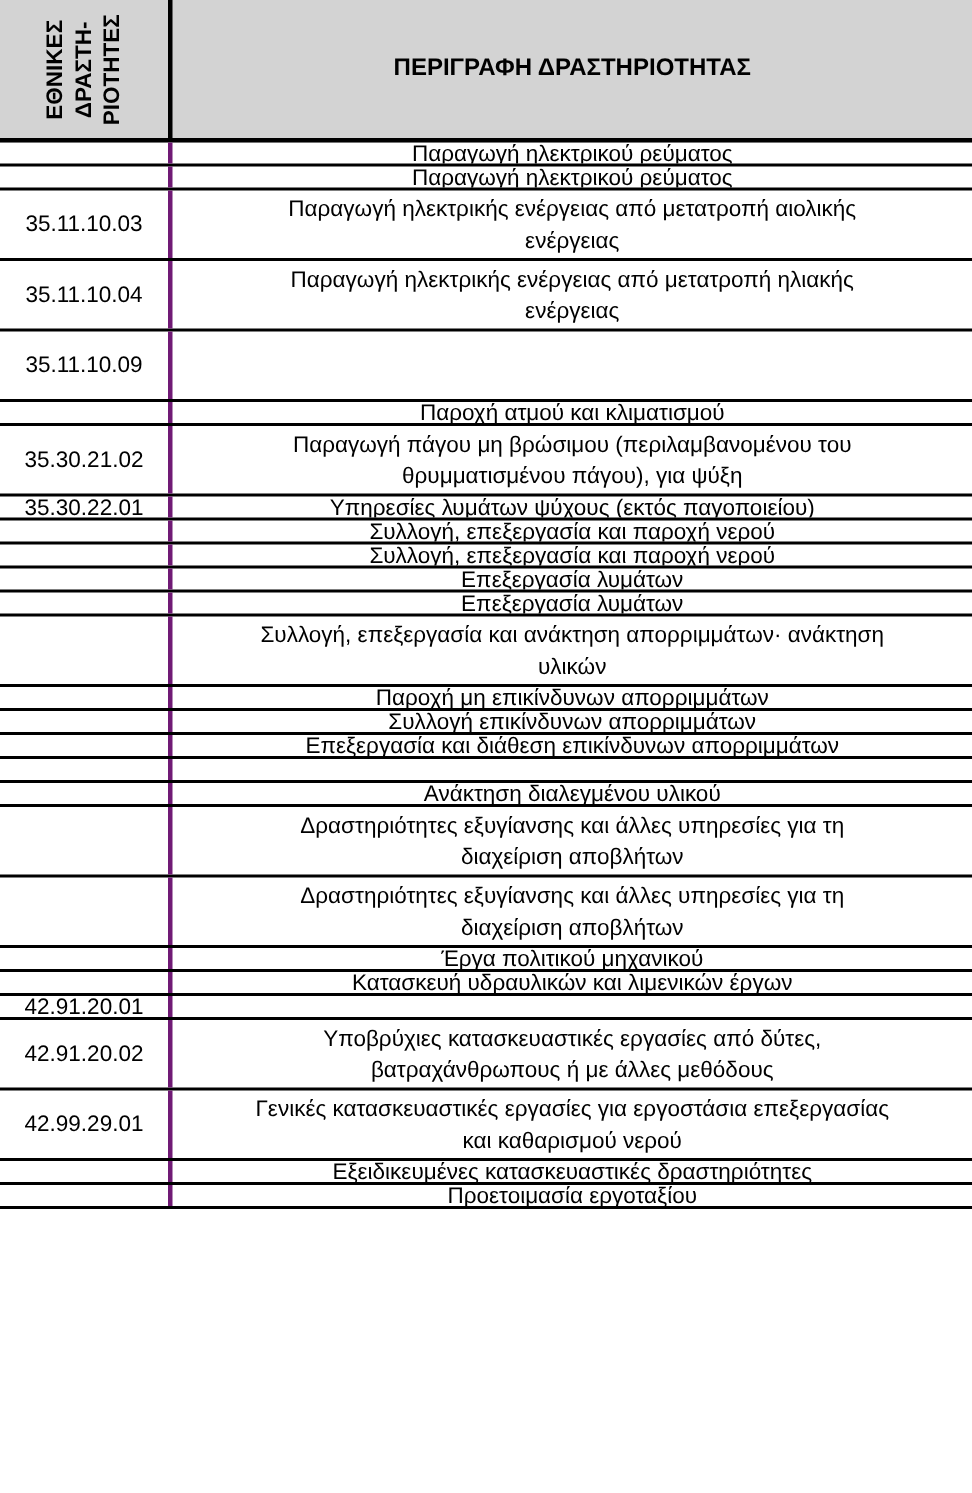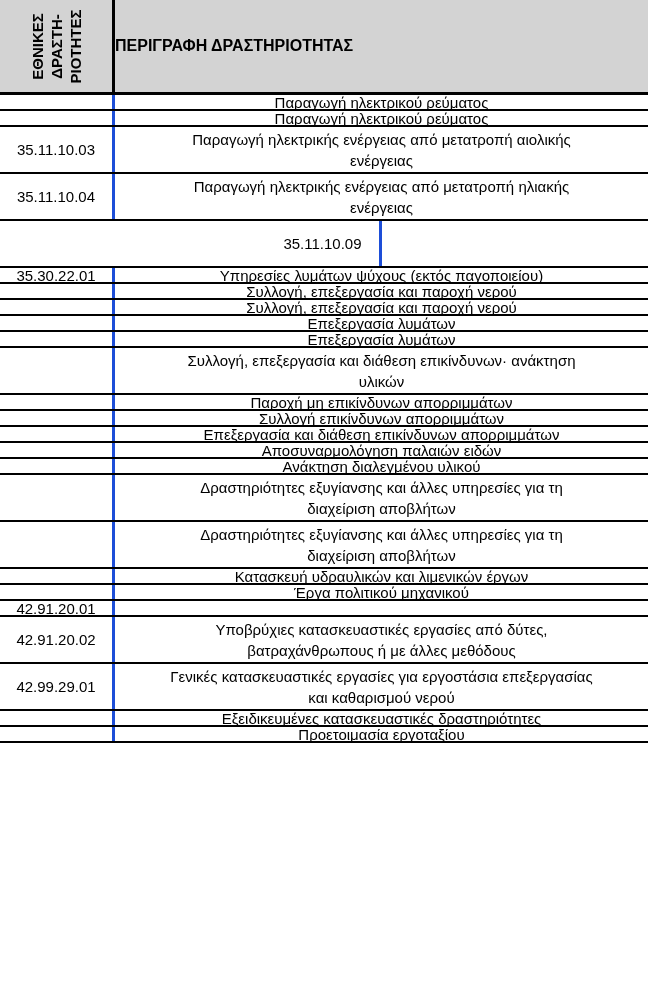--- a/index.html
+++ b/index.html
@@ -13,41 +13,41 @@
     display: flex; height: 95px; box-sizing: border-box;
     border-bottom: 3px solid #000;
   }
   .th-code {
     flex: 0 0 115px; width: 115px; box-sizing: border-box;
     border-right: 3px solid #000;
     display: flex; align-items: center; justify-content: center;
   }
   .th-desc {
     flex: 1 1 auto;
-    display: flex; align-items: center; 
+    display: flex; align-items: center; justify-content: center;
     text-align: center;
   }
   .rot-label {
     transform: rotate(-90deg);
     font-weight: bold; font-size: 15px; line-height: 19px;
     white-space: pre-line; text-align: center;
   }
   .desc-header-label { font-weight: bold; font-size: 16px; }
   .tbody { display: block; }
   .row {
     display: flex; box-sizing: border-box;
     border-bottom: 2px solid #000;
     align-items: stretch;
   }
   .row.single { height: 16px; }
   .row.double { height: 47px; }
-  .row.tall   { height: 47px; justify-content: center; }
+  .row.tall   { height: 47px; }
   .cell-code {
     flex: 0 0 115px; width: 115px; box-sizing: border-box;
-    border-right: 3px solid #1d4ed8;
+    border-right: 3px solid #701a75;
     display: flex; align-items: center; justify-content: center;
     font-size: 15px;
   }
   .cell-desc {
     flex: 1 1 auto; box-sizing: border-box;
     display: flex; align-items: center; justify-content: center;
     text-align: center; font-size: 15px; line-height: 21px;
     white-space: pre-line; padding: 0 2px; overflow: hidden;
   }
 </style>
@@ -85,22 +85,31 @@
   <div class="row double">
     <div class="cell-code">35.11.10.04</div>
     <div class="cell-desc">Παραγωγή ηλεκτρικής ενέργειας από μετατροπή ηλιακής
 ενέργειας</div>
   </div>
 
   <div class="row tall">
     <div class="cell-code">35.11.10.09</div>
   </div>
 
-
-
+  <div class="row single">
+    <div class="cell-code"></div>
+    <div class="cell-desc">Παροχή ατμού και κλιματισμού</div>
+  </div>
+
+
+  <div class="row double">
+    <div class="cell-code">35.30.21.02</div>
+    <div class="cell-desc">Παραγωγή πάγου μη βρώσιμου (περιλαμβανομένου του
+θρυμματισμένου πάγου), για ψύξη</div>
+  </div>
 
   <div class="row single">
     <div class="cell-code">35.30.22.01</div>
     <div class="cell-desc">Υπηρεσίες λυμάτων ψύχους (εκτός παγοποιείου)</div>
   </div>
 
   <div class="row single">
     <div class="cell-code"></div>
     <div class="cell-desc">Συλλογή, επεξεργασία και παροχή νερού</div>
   </div>
@@ -115,21 +124,21 @@
     <div class="cell-desc">Επεξεργασία λυμάτων</div>
   </div>
 
   <div class="row single">
     <div class="cell-code"></div>
     <div class="cell-desc">Επεξεργασία λυμάτων</div>
   </div>
 
   <div class="row double">
     <div class="cell-code"></div>
-    <div class="cell-desc">Συλλογή, επεξεργασία και διάθεση επικίνδυνων· ανάκτηση
+    <div class="cell-desc">Συλλογή, επεξεργασία και ανάκτηση απορριμμάτων· ανάκτηση
 υλικών</div>
   </div>
 
   <div class="row single">
     <div class="cell-code"></div>
     <div class="cell-desc">Παροχή μη επικίνδυνων απορριμμάτων</div>
   </div>
 
   <div class="row single">
     <div class="cell-code"></div>
@@ -137,21 +146,20 @@
   </div>
 
 
   <div class="row single">
     <div class="cell-code"></div>
     <div class="cell-desc">Επεξεργασία και διάθεση επικίνδυνων απορριμμάτων</div>
   </div>
 
   <div class="row single">
     <div class="cell-code"></div>
-    <div class="cell-desc">Αποσυναρμολόγηση παλαιών ειδών</div>
   </div>
 
   <div class="row single">
     <div class="cell-code"></div>
     <div class="cell-desc">Ανάκτηση διαλεγμένου υλικού</div>
   </div>
 
   <div class="row double">
     <div class="cell-code"></div>
     <div class="cell-desc">Δραστηριότητες εξυγίανσης και άλλες υπηρεσίες για τη
@@ -159,26 +167,26 @@
   </div>
 
   <div class="row double">
     <div class="cell-code"></div>
     <div class="cell-desc">Δραστηριότητες εξυγίανσης και άλλες υπηρεσίες για τη
 διαχείριση αποβλήτων</div>
   </div>
 
   <div class="row single">
     <div class="cell-code"></div>
+    <div class="cell-desc">Έργα πολιτικού μηχανικού</div>
+  </div>
+
+  <div class="row single">
+    <div class="cell-code"></div>
     <div class="cell-desc">Κατασκευή υδραυλικών και λιμενικών έργων</div>
-  </div>
-
-  <div class="row single">
-    <div class="cell-code"></div>
-    <div class="cell-desc">Έργα πολιτικού μηχανικού</div>
   </div>
 
   <div class="row single">
     <div class="cell-code">42.91.20.01</div>
   </div>
 
   <div class="row double">
     <div class="cell-code">42.91.20.02</div>
     <div class="cell-desc">Υποβρύχιες κατασκευαστικές εργασίες από δύτες,
 βατραχάνθρωπους ή με άλλες μεθόδους</div>

